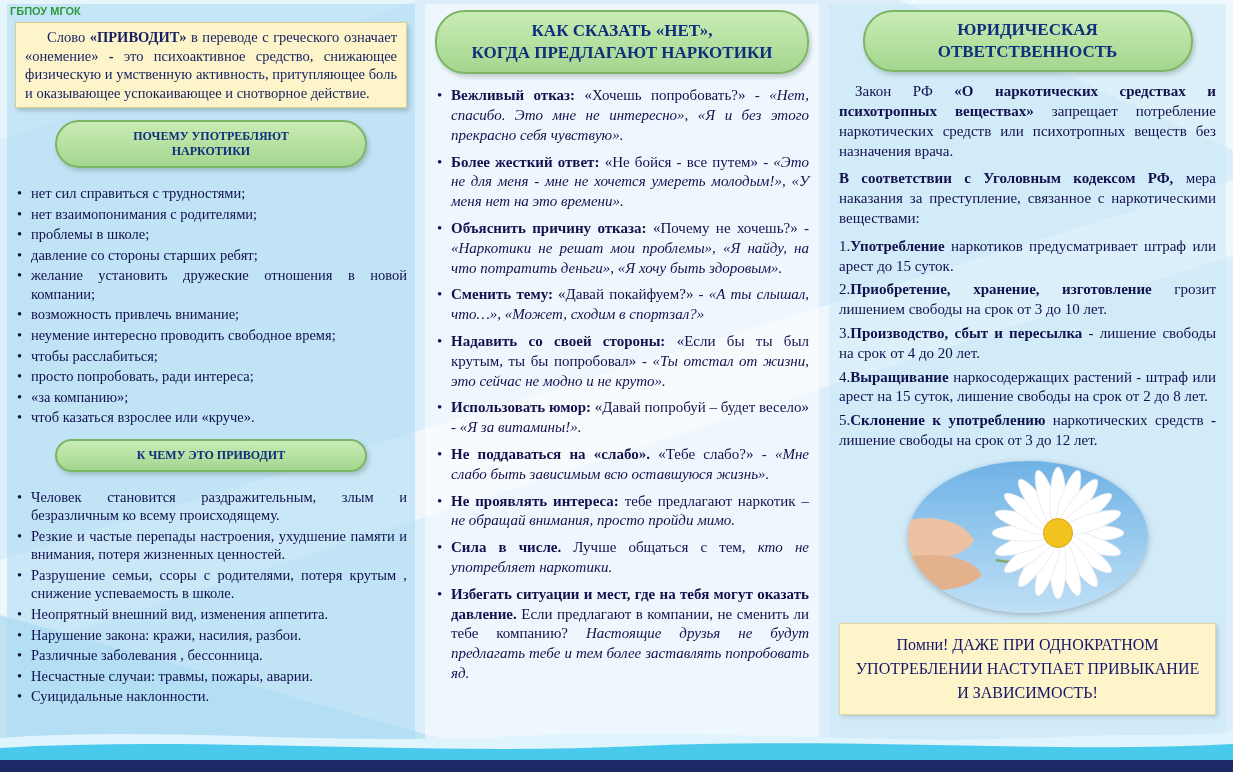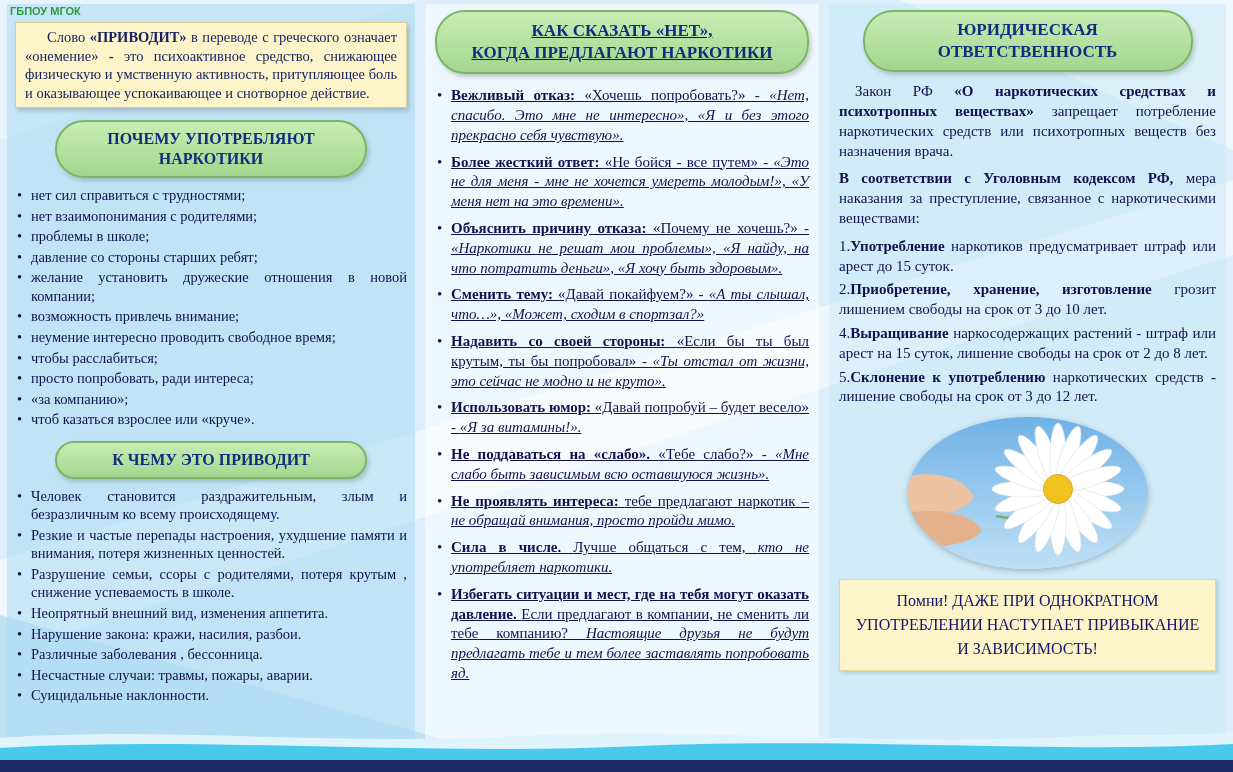--- a/index.html
+++ b/index.html
@@ -10,27 +10,27 @@
 
   .bg-svg { position:absolute; inset:0; z-index:0; }
   .bottom-waves { position:absolute; left:0; bottom:0; width:1233px; height:48px; z-index:2; }
 
   .org-label { position:absolute; top:5px; left:10px; z-index:3;
     font-family:"Liberation Sans", sans-serif; font-size:11px; font-weight:bold; color:#2e9b3e; }
 
   .columns { position:absolute; inset:0; z-index:1; display:flex; gap:10px; padding:4px 7px 0; }
   .col { flex:none; height:100%; color:#11114e; font-size:15px; line-height:1.32; }
   .col-left  { width:408px; background:rgba(172,219,243,0.55); padding:2px 8px; font-size:14.5px; line-height:1.28; }
-  .col-mid   { width:394px; background:rgba(255,255,255,0.5);  padding:4px 10px;text-decoration:underline; }
+  .col-mid   { width:394px; background:rgba(255,255,255,0.5);  padding:4px 10px; }
   .col-right { width:397px; background:rgba(198,231,249,0.45); padding:4px 10px; }
 
   .green-header { background:linear-gradient(180deg,#c9ecb4,#a4d68f); border:2px solid #7db567;
     border-radius:30px; color:#0e2f7d; font-weight:bold; text-align:center; white-space:pre-line;
     box-shadow:2px 3px 4px rgba(50,80,50,0.25); }
-  .hdr-left  { width:312px; margin:12px auto 8px; font-size:16px; padding:7px 6px; line-height:1.25; }
+  .hdr-left  { width:312px; margin:12px auto 16px; font-size:12px; padding:7px 6px; line-height:1.25; }
   .hdr-mid   { margin:2px 0 12px; font-size:17px; padding:8px 6px; line-height:1.3; }
   .hdr-right { width:330px; margin:2px auto 10px; font-size:17px; padding:7px 6px; line-height:1.3; }
 
   .definition-box { background:#fdf4ca; border:1px solid #d9cf92; box-shadow:2px 3px 4px rgba(0,0,0,0.18);
     padding:5px 9px; margin-top:16px; text-align:justify; color:#14205f; }
   .definition-box p { text-indent:22px; }
 
   ul { list-style:none; }
   .bullets li { position:relative; padding-left:16px; margin-bottom:2px; text-align:justify; }
   .bullets li::before { content:"•"; position:absolute; left:2px; }
@@ -117,20 +117,21 @@
     </div>
 
     <div class="col col-right">
       <div class="green-header hdr-right">ЮРИДИЧЕСКАЯ
 ОТВЕТСТВЕННОСТЬ</div>
       <p class="jpara indent-first" id="law-text"><span>Закон РФ </span><span class="b">«О наркотических средствах и психотропных веществах»</span><span> запрещает потребление наркотических средств или психотропных веществ без назначения врача.</span></p>
       <p class="jpara" id="code-text"><span class="b">В соответствии с Уголовным кодексом РФ,</span><span> мера наказания за преступление, связанное с наркотическими веществами:</span></p>
       <ul class="penalties" id="penalty-list">
           <li><span>1.</span><span class="b">Употребление</span><span> наркотиков предусматривает штраф или арест до 15 суток.</span></li>
           <li><span>2.</span><span class="b">Приобретение, хранение, изготовление</span><span> грозит лишением свободы на срок от 3 до 10 лет.</span></li>
+          <li><span>3.</span><span class="b">Производство, сбыт и пересылка </span><span> - лишение свободы на срок от 4 до 20 лет.</span></li>
           <li><span>4.</span><span class="b">Выращивание</span><span> наркосодержащих растений - штраф или арест на 15 суток, лишение свободы на срок от 2 до 8 лет.</span></li>
           <li><span>5.</span><span class="b">Склонение к употреблению</span><span> наркотических средств </span><span class="b">-</span><span> лишение свободы на срок от 3 до 12 лет.</span></li>
         </ul>
 
       <div class="daisy">
         <svg viewBox="0 0 240 152">
           <defs>
             <linearGradient id="sky" x1="0" y1="0" x2="0" y2="1">
               <stop offset="0" stop-color="#6fb2e6"></stop>
               <stop offset="1" stop-color="#bfe0f6"></stop>

